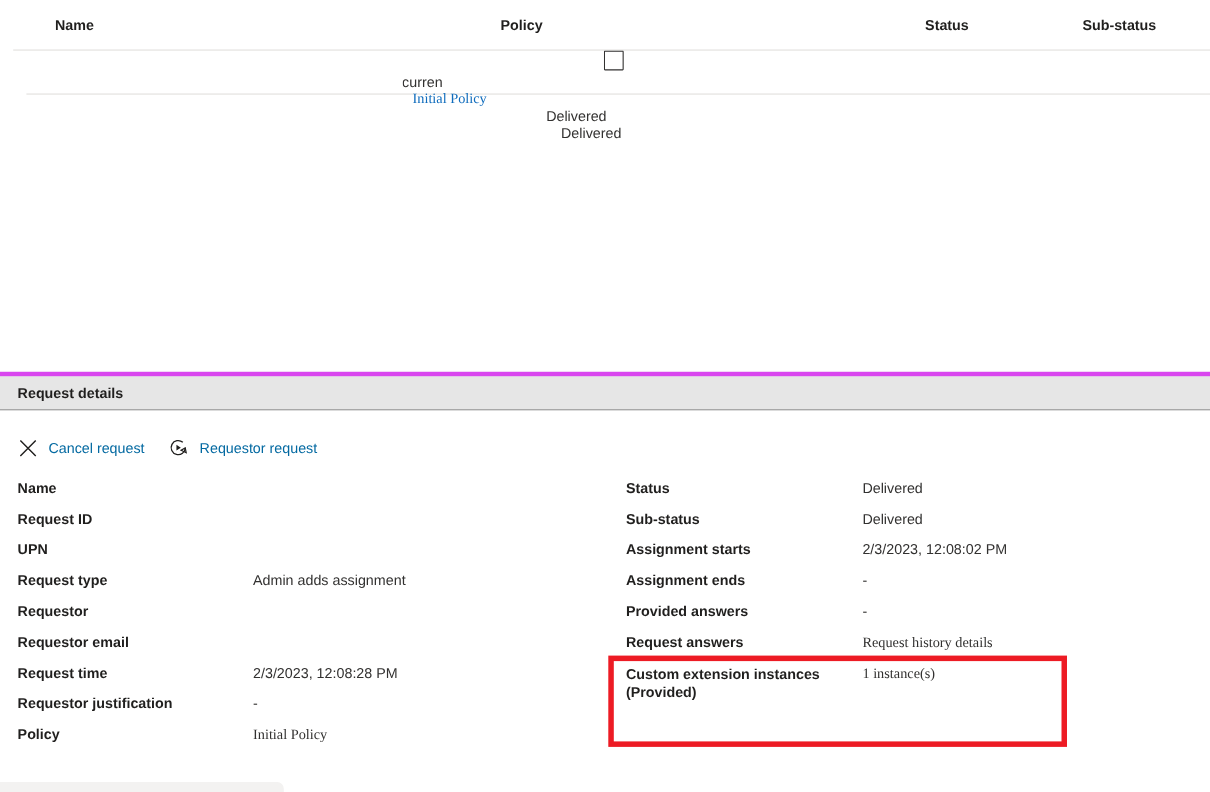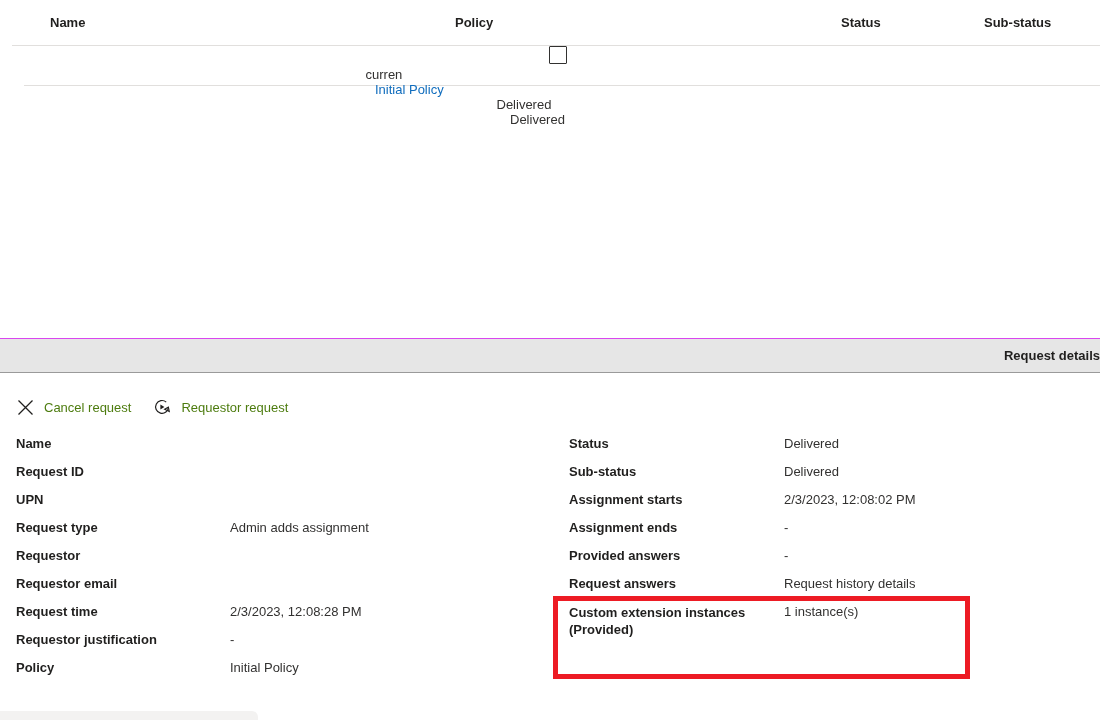--- a/index.html
+++ b/index.html
@@ -68,37 +68,37 @@
     box-sizing: border-box;
     border: 1px solid #323130;
     background: #ffffff;
     border-radius: 1px;
     display: inline-block;
   }
 
   .link {
     color: #0f6cbd;
     cursor: pointer;
+    font-family: Liberation Serif, serif;
   }
 
   
   .details-bar {
     position: absolute;
     left: 0;
     top: 338px;
     width: 1100px;
     height: 35px;
     background: #e6e6e6;
-    border-top: 1px solid #d946ef;
+    border-top: 4px solid #d946ef;
     border-bottom: 1px solid #9a9a9a;
     box-sizing: border-box;
     display: flex;
     align-items: center;
-    padding-left: 28px;
-    justify-content: flex-end;
+    padding-left: 16px;
   }
   .details-bar-title {
     font-weight: bold;
     font-size: 13px;
     color: #201f1e;
   }
 
   .command-bar {
     position: absolute;
     left: 0;
@@ -121,21 +121,21 @@
     width: 22px;
     height: 22px;
     margin-right: 8px;
     display: flex;
     align-items: center;
     justify-content: center;
     color: #201f1e;
   }
   .cmd-label {
     font-size: 13px;
-    color: #4d7c0f;
+    color: #0369a1;
   }
 
   
   .detail-col {
     position: absolute;
     top: 436px;
   }
   .col-left  { left: 16px;  width: 540px; }
   .col-right { left: 569px; width: 480px; }
 

